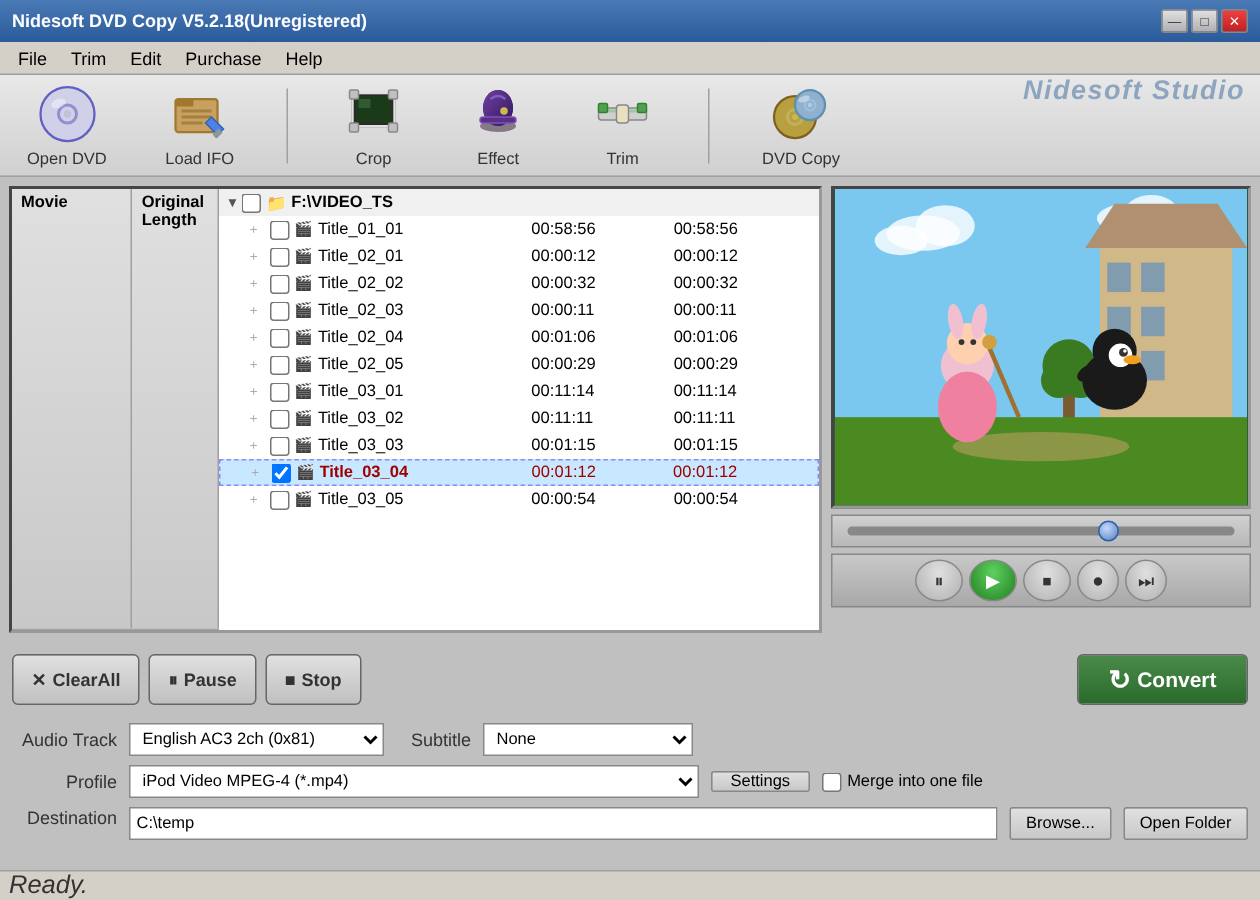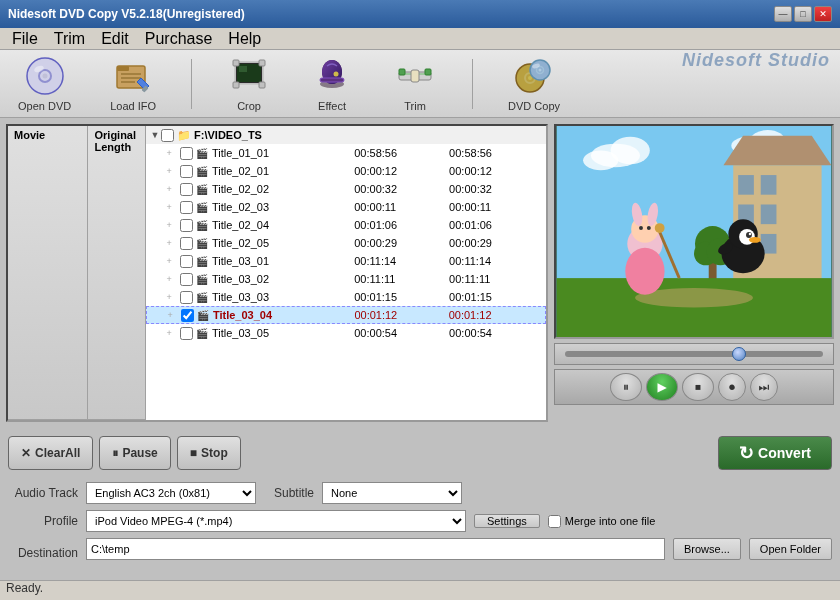--- a/index.html
+++ b/index.html
@@ -50,21 +50,21 @@
       background: #d4d0c8;
       border-bottom: 1px solid #a0a0a0;
       height: 22px;
       display: flex;
       align-items: center;
       padding: 0 4px;
     }
     .menu-item {
       padding: 2px 8px;
       cursor: pointer;
-      font-size: 16px;
+      font-size: 12px;
       color: #000;
     }
 
     
     .brand-area {
       position: absolute;
       top: 50px;
       right: 10px;
       color: #6a8ab0;
       font-size: 18px;
@@ -291,21 +291,21 @@
     .profile-row {
       display: flex;
       align-items: center;
       gap: 8px;
       margin-bottom: 6px;
     }
 
     
     .dest-row {
       display: flex;
-      align-items: flex-end;
+      align-items: flex-start;
       gap: 8px;
       margin-bottom: 4px;
     }
     .dest-input {
       flex: 1;
       height: 22px;
       border: 1px solid #888;
       background: white;
       font-size: 11px;
       padding: 1px 4px;
@@ -334,28 +334,29 @@
       gap: 4px;
       font-size: 11px;
     }
 
     
     .status-bar {
       background: #d4d0c8;
       border-top: 1px solid #a0a0a0;
       height: 20px;
       display: flex;
-      align-items: flex-start;
+      align-items: flex-end;
       padding: 0 6px;
-      font-size: 12px;
+      font-size: 17px;
       color: #333;
       position: absolute;
       bottom: 0;
       left: 0;
       right: 0;
+      font-style: italic;
     }
 
     
     .list-body::-webkit-scrollbar { width: 12px; }
     .list-body::-webkit-scrollbar-track { background: #e0e0e0; }
     .list-body::-webkit-scrollbar-thumb { background: #a0a0a0; border: 1px solid #888; }
 
     .separator { width: 1px; height: 50px; background: #a0a0a0; margin: 0 4px; }
 
     .profile-select-wide { width: 380px; }

